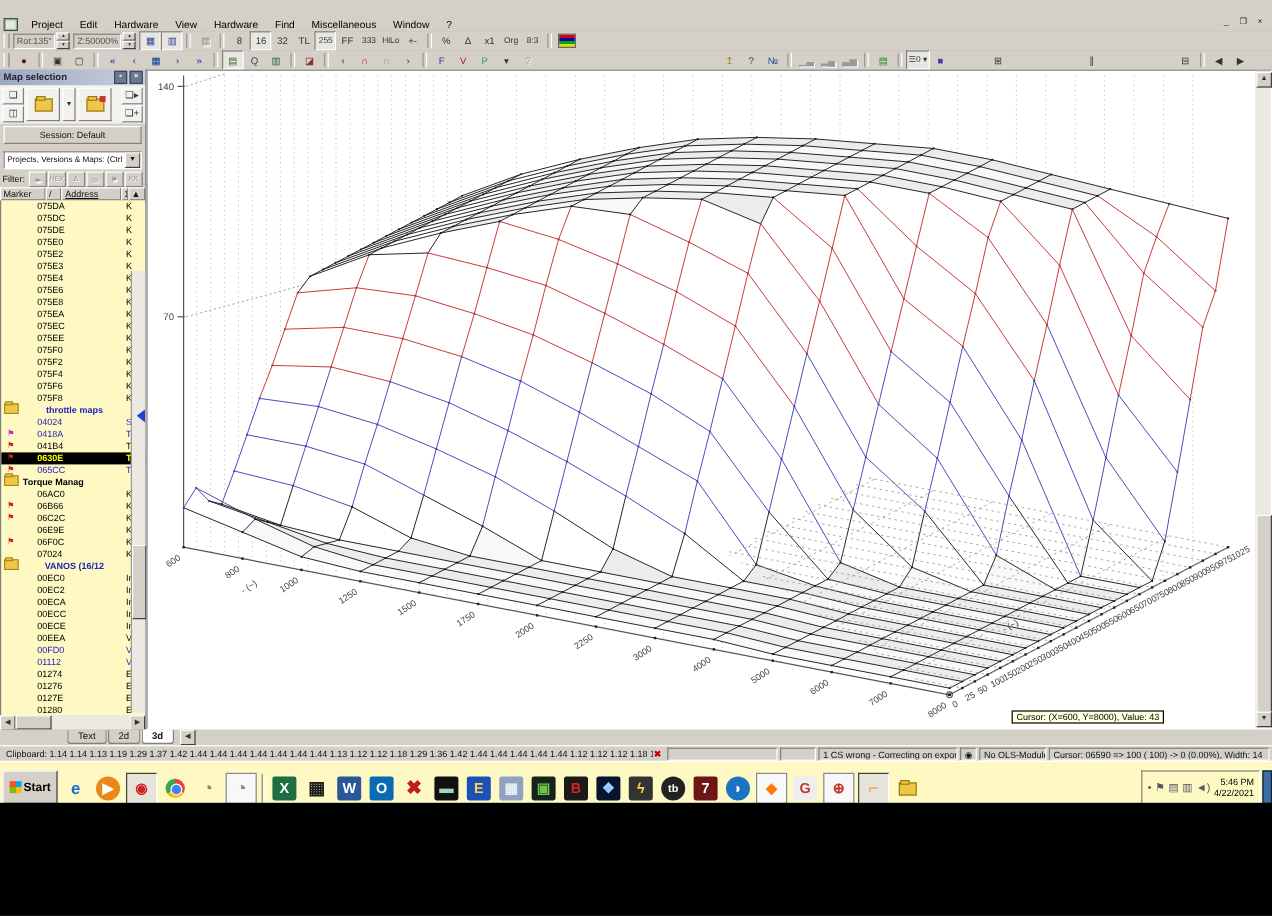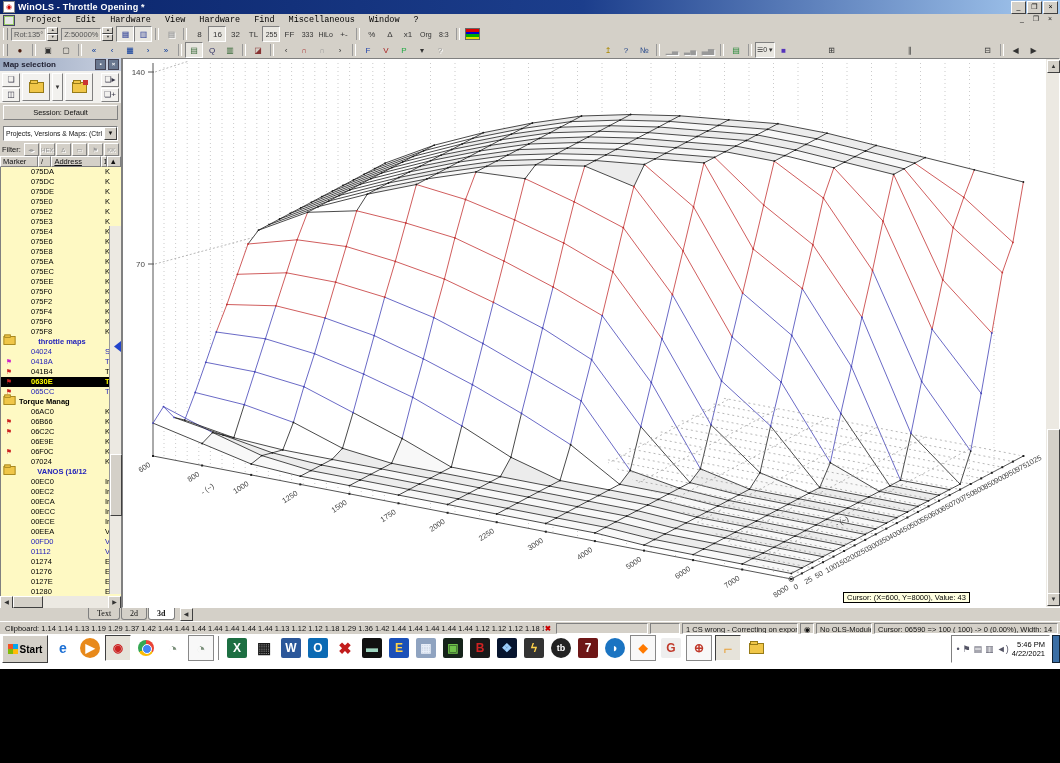--- a/index.html
+++ b/index.html
@@ -13,21 +13,21 @@
             display:flex;align-items:center;justify-content:center;font-size:7px;color:#c00;}
   #titlebar .ttext{color:#fff;font-weight:bold;font-size:9px;letter-spacing:.2px;}
   .wbtns{margin-left:auto;display:flex;gap:1px;padding-right:2px;}
   .wbtn{width:13px;height:11px;background:#d4d0c8;border:1px solid;border-color:#fff #404040 #404040 #fff;
         font-size:7px;line-height:9px;text-align:center;color:#000;}
   
   #menubar{position:absolute;left:0;top:14px;width:1060px;height:12px;background:#d4d0c8;
            display:flex;align-items:center;font-size:8.5px;border-bottom:1px solid #aaa;}
   #menubar .sysicon{width:10px;height:9px;margin:0 4px 0 3px;background:#e6e6e6;border:1px solid #446;
            box-shadow:inset 0 0 0 1px #9c6;}
-  #menubar .mitem{padding:0 7px;color:#000;font-family:Liberation Mono, monospace;}
+  #menubar .mitem{padding:0 7px;color:#000;}
   .mdibtns{margin-left:auto;display:flex;gap:2px;padding-right:4px;}
   .mdibtn{width:12px;height:10px;font-size:7px;line-height:8px;text-align:center;color:#222;}
   
   .toolbar{position:absolute;left:0;width:1060px;background:#d4d0c8;display:flex;align-items:center;
            border-bottom:1px solid #b8b4ac;}
   #toolbar2{top:26px;height:16px;}
   #toolbar3{top:42px;height:16px;}
   .grip{width:3px;height:12px;margin:0 3px;border-left:1px solid #fff;border-right:1px solid #888;}
   .field{height:11px;background:#d4d0c8;border:1px solid;border-color:#808080 #fff #fff #808080;
          font-size:7.5px;color:#555;padding:0 2px;line-height:11px;}
@@ -90,30 +90,30 @@
   #chartarea{position:absolute;left:122px;top:0;width:938px;height:550px;background:#fff;
       border:1px solid;border-color:#808080 #fff #fff #808080;box-sizing:border-box;}
   #chartsvg{position:absolute;left:2px;top:0;}
   #charttip{position:absolute;left:720px;top:533px;background:#ffffe1;border:1px solid #000;
       font-size:7.5px;padding:0px 3px;color:#000;white-space:nowrap;}
   #chartvscroll{position:absolute;right:0px;top:0px;width:13px;height:548px;background:#ece9e2;}
   #chartvscroll .thumb{position:absolute;left:1px;width:11px;top:370px;height:165px;background:#d4d0c8;border:1px solid;border-color:#fff #404040 #404040 #fff;}
   #chartvscroll .sarrow{position:absolute;left:1px;}
   
   #tabrow{position:absolute;left:0;top:608px;width:1060px;height:13px;background:#d4d0c8;display:flex;align-items:flex-start;}
-  #tabs{display:flex;margin-left:88px;font-family:Liberation Serif, serif;}
+  #tabs{display:flex;margin-left:56px;}
   .tab{height:11px;padding:0 8px;font-size:8px;line-height:11px;background:#d4d0c8;color:#111;
        border:1px solid #808080;border-top:none;border-radius:0 0 3px 3px;margin-right:1px;}
   .tab.active{background:#fff;font-weight:bold;}
   
   #statusbar{position:absolute;left:0;top:621px;width:1060px;height:13px;background:#d4d0c8;display:flex;align-items:center;font-size:7.5px;color:#111;border-top:1px solid #fff;}
   .sseg{height:11px;line-height:11px;border:1px solid;border-color:#808080 #fff #fff #808080;
         margin-left:2px;padding:0 3px;overflow:hidden;white-space:nowrap;box-sizing:border-box;}
   
-  #taskbar{position:absolute;left:0;top:634px;width:1060px;height:35px;background:#ffffff;border-top:1px solid #fff;display:flex;align-items:flex-start;}
+  #taskbar{position:absolute;left:0;top:634px;width:1060px;height:35px;background:#fef9c3;border-top:1px solid #fff;display:flex;align-items:flex-end;}
   #startbtn{width:44px;height:26px;margin-left:2px;background:#d4d0c8;border:1px solid;border-color:#fff #404040 #404040 #fff;
       display:flex;align-items:center;justify-content:center;gap:2px;font-size:10px;font-weight:bold;}
   .flag4{width:10px;height:10px;background:conic-gradient(#05a6f0 0 25%,#ffba08 25% 50%,#81bc06 50% 75%,#f35325 75%);}
   .tkicon{width:24px;height:24px;margin-left:3px;display:flex;align-items:center;justify-content:center;font-weight:bold;}
   .tkglyph{width:20px;height:20px;display:flex;align-items:center;justify-content:center;font-size:12px;border-radius:2px;}
   .tkicon.boxed{background:#f8f8f8;border:1px solid #888;}
   .tkicon.pressed{border:1px solid;border-color:#404040 #fff #fff #404040;background:#e6e3da;}
   .tksep{width:2px;height:24px;margin-left:4px;border-left:1px solid #888;border-right:1px solid #fff;}
   .chromeball{width:16px;height:16px;border-radius:50%;background:conic-gradient(#ea4335 0 33%,#fbbc05 33% 66%,#34a853 66%);position:relative;}
   .chromeball::after{content:"";position:absolute;left:4px;top:4px;width:8px;height:8px;border-radius:50%;background:#4285f4;border:1px solid #fff;}
@@ -124,29 +124,20 @@
   #showdesk{width:6px;height:26px;background:#3a6ea5;border:1px solid #123;}
   #blackstrip{position:absolute;left:0;top:669px;width:1060px;height:94px;background:#000;}
   text{font-family:"Liberation Sans",sans-serif;}
 </style>
 </head>
 <body>
 
 <div id="screen">
  <div id="window">
 
-  <div id="titlebar">
-    <span class="ticon">◉</span>
-    <span class="ttext">WinOLS - Throttle Opening *</span>
-    <span class="wbtns">
-      <span class="wbtn">_</span>
-      <span class="wbtn">❐</span>
-      <span class="wbtn">×</span>
-    </span>
-  </div>
 
   <div id="menubar">
     <span class="sysicon"></span>
     <span style="display:flex;">
           <span class="mitem">Project</span>
           <span class="mitem">Edit</span>
           <span class="mitem">Hardware</span>
           <span class="mitem">View</span>
           <span class="mitem">Hardware</span>
           <span class="mitem">Find</span>

